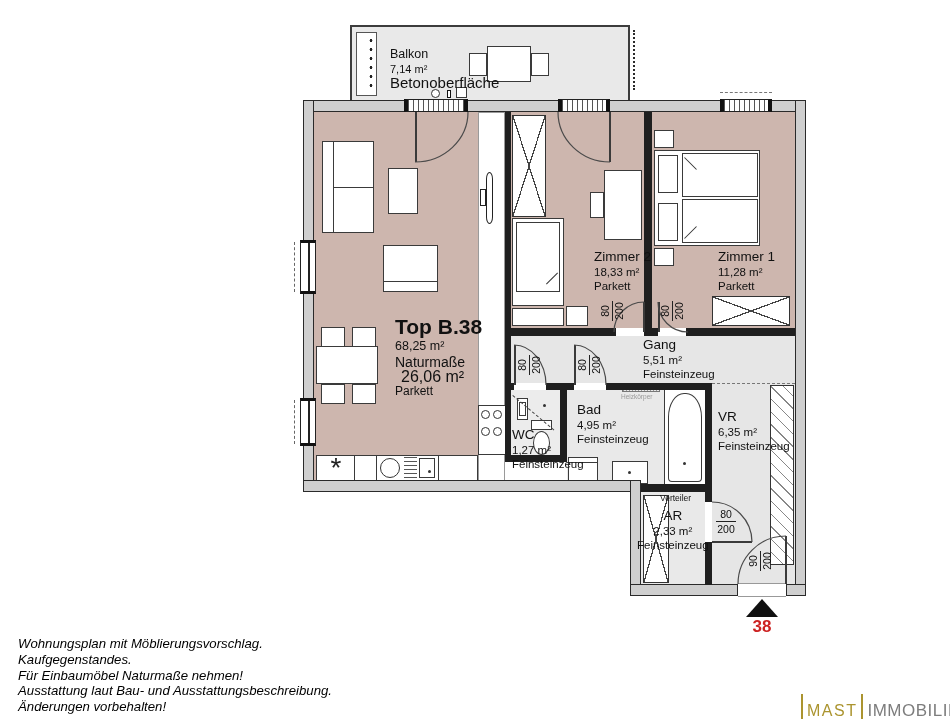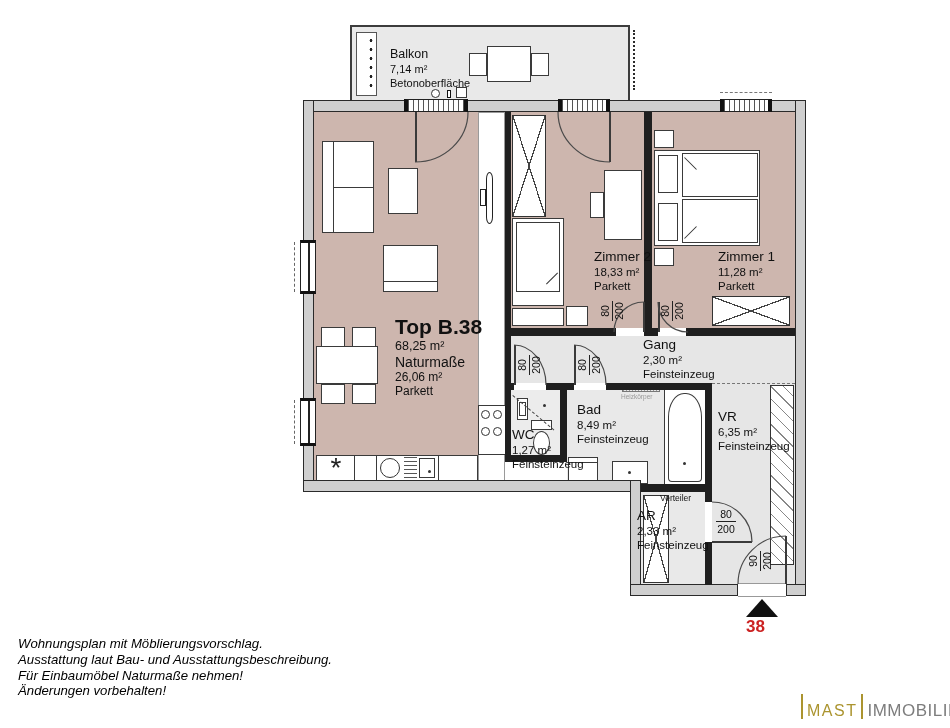--- a/index.html
+++ b/index.html
@@ -51,21 +51,21 @@
   <div class="dots" style="left:367px;top:36px;width:8px;height:57px;"></div>
   <div class="furn" style="left:487px;top:46px;width:44px;height:36px;"></div>
   <div class="furn" style="left:469px;top:53px;width:18px;height:23px;"></div>
   <div class="furn" style="left:531px;top:53px;width:18px;height:23px;"></div>
   <div class="circ" style="left:431px;top:89px;width:9px;height:9px;"></div>
   <div class="furn" style="left:447px;top:90px;width:4px;height:8px;border-color:#111;"></div>
   <div class="furn" style="left:456px;top:87px;width:11px;height:11px;"></div>
   <div class="lbl" style="left:390px;top:46px;">
     <div class="rname" style="font-size:12.5px;">Balkon</div>
     <div style="font-size:11px;">7,14 m²</div>
-    <div style="font-size:11px;">Betonoberfläche</div>
+    <div style="font-size:15px;">Betonoberfläche</div>
   </div>
   <div class="dash-v" style="left:633px;top:30px;height:60px;"></div>
 
   <div class="room" style="left:314px;top:112px;width:164px;height:368px;background:#cdb6ae;"></div>
   <div class="room" style="left:511px;top:112px;width:133px;height:216px;background:#cdb6ae;"></div>
   <div class="room" style="left:652px;top:112px;width:143px;height:216px;background:#cdb6ae;"></div>
   <div class="room" style="left:511px;top:336px;width:284px;height:47px;background:#e6e6e6;"></div>
   <div class="room" style="left:712px;top:383px;width:83px;height:201px;background:#e6e6e6;"></div>
   <div class="room" style="left:511px;top:390px;width:49px;height:65px;background:#ececec;"></div>
   <div class="room" style="left:567px;top:390px;width:138px;height:94px;background:#e9e9e9;"></div>
@@ -249,70 +249,71 @@
       <span class="frbar"></span>
       <span>200</span>
   </div>
   <div class="vfrac" style="left:745px;top:546px;">
     <span>90</span>
       <span class="frbar"></span>
       <span>200</span>
   </div>
 
   <div class="tri-up" style="left:746px;top:599px;"></div>
-  <div class="abs" style="left:746px;top:617px;width:32px;text-align:left;font-size:17px;font-weight:bold;color:#cc2222;">38</div>
+  <div class="abs" style="left:746px;top:617px;width:32px;text-align:center;font-size:17px;font-weight:bold;color:#cc2222;">38</div>
 
   <div class="lbl" style="left:395px;top:315px;">
     <div style="font-size:21px;font-weight:bold;line-height:24px;">Top B.38</div>
     <div style="font-size:12.5px;line-height:15px;">68,25 m²</div>
     <div style="font-size:14px;line-height:16px;">Naturmaße</div>
-    <div style="font-size:12px;line-height:14px;">26,06 m²</div>
+    <div style="font-size:16px;line-height:14px;margin-left:6px;">26,06 m²</div>
     <div style="font-size:12px;line-height:14px;">Parkett</div>
   </div>
 
   <div class="lbl" style="left:594px;top:249px;">
     <div class="rname">Zimmer 2</div>
     <div>18,33 m²</div>
     <div>Parkett</div>
   </div>
   <div class="lbl" style="left:718px;top:249px;">
     <div class="rname">Zimmer 1</div>
     <div>11,28 m²</div>
     <div>Parkett</div>
   </div>
   <div class="lbl" style="left:643px;top:337px;">
     <div class="rname">Gang</div>
-    <div>2,30 m²</div>
+    <div>5,51 m²</div>
     <div>Feinsteinzeug</div>
   </div>
   <div class="lbl" style="left:512px;top:413px;z-index:5;margin-top:14px;">
     <div class="rname">WC</div>
     <div>1,27 m²</div>
     <div>Feinsteinzeug</div>
   </div>
   <div class="lbl" style="left:577px;top:402px;">
     <div class="rname">Bad</div>
-    <div>8,49 m²</div>
+    <div>4,95 m²</div>
     <div>Feinsteinzeug</div>
   </div>
   <div class="lbl" style="left:718px;top:409px;">
     <div class="rname">VR</div>
     <div>6,35 m²</div>
     <div>Feinsteinzeug</div>
   </div>
-  <div class="lbl" style="left:637px;top:508px;z-index:5;">
+  <div class="lbl" style="left:637px;top:508px;z-index:5;text-align:center;">
     <div class="rname">AR</div>
     <div>2,33 m²</div>
     <div>Feinsteinzeug</div>
   </div>
 
   <div class="footer">
     <div>Wohnungsplan mit Möblierungsvorschlag.</div>
+    <div>Kaufgegenstandes.</div>
+    <div>Für Einbaumöbel Naturmaße nehmen!</div>
     <div>Ausstattung laut Bau- und Ausstattungsbeschreibung.</div>
-    <div>Für Einbaumöbel Naturmaße nehmen!</div>
     <div>Änderungen vorbehalten!</div>
   </div>
 
   <div class="logo">
     <span class="bar" style="background:#ab942f;"></span>
     <span class="t1" style="color:#ab942f;">MAST</span>
     <span class="bar" style="background:#ab942f;"></span>
     <span class="t2" style="color:#7d7d7d;">IMMOBILIEN</span>
   </div>
 

